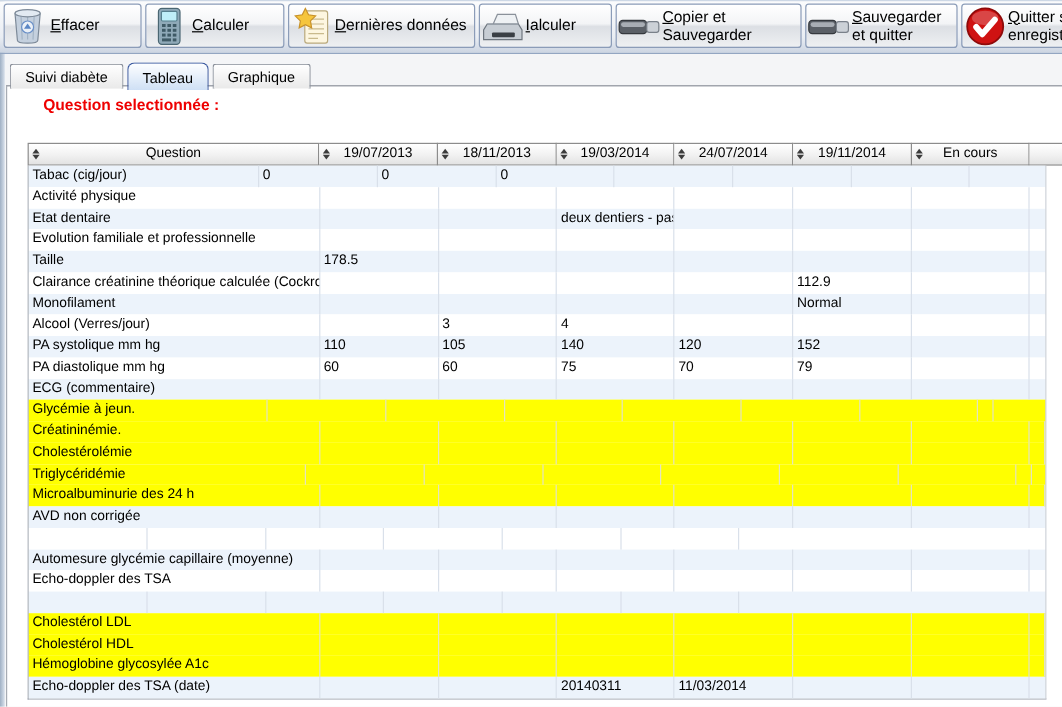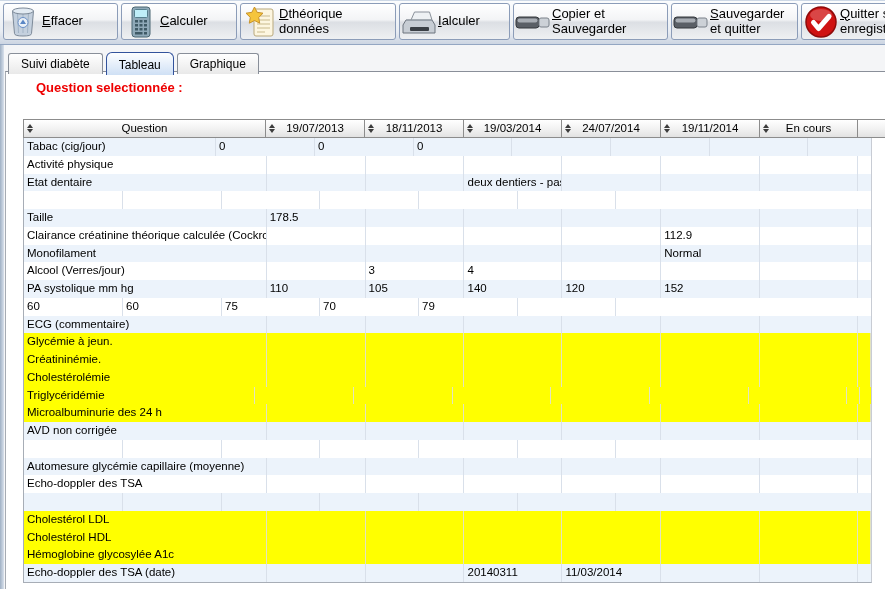--- a/index.html
+++ b/index.html
@@ -102,21 +102,21 @@
   </div>
 
   <div class="tb-btn" style="left:240px;width:156px;">
     <span class="ic">
       <svg width="30" height="32" viewBox="0 0 30 32">
         <rect x="9" y="3" width="19" height="27" rx="2" fill="#fdf6e0" stroke="#b9a97c"></rect>
         <path d="M12 10h13M12 14h13M12 18h13M12 22h13M12 26h8" stroke="#c9ba8c" fill="none"></path>
         <path d="M9.5 1 l2.6 5.3 5.9.9 -4.3 4.2 1 5.8 -5.2-2.7 -5.2 2.7 1-5.8 -4.3-4.2 5.9-.9 z" fill="#f5c53c" stroke="#c8922a"></path>
       </svg>
     </span>
-    <span class="lbl"><span class="accel">D</span><span>théorique données</span></span>
+    <span class="lbl"><span class="accel">D</span><span>ernières données</span></span>
   </div>
 
   <div class="tb-btn" style="left:399px;width:111px;">
     <span class="ic">
       <svg width="34" height="30" viewBox="0 0 34 30">
         <path d="M9 13 l3.5 -8 h15 l2.5 8" fill="#eef1f4" stroke="#8a919a"></path>
         <path d="M4 13 h26 l3 5 v8 h-32 v-8 z" fill="#c7cdd4" stroke="#6d757e"></path>
         <rect x="8" y="20" width="19" height="4" rx="1" fill="#3a3f45"></rect>
         <path d="M4 13 h26" stroke="#9aa2ab"></path>
       </svg>
@@ -222,20 +222,21 @@
         <div class="gb-cell" style="width: 243px;">Etat dentaire</div>
         <div class="gb-cell" style="width: 99px;"></div>
         <div class="gb-cell" style="width: 99px;"></div>
         <div class="gb-cell" style="width: 98px;">deux dentiers - pas d</div>
         <div class="gb-cell" style="width: 99px;"></div>
         <div class="gb-cell" style="width: 99px;"></div>
         <div class="gb-cell" style="width: 98px;"></div>
         <div class="gb-cell" style="width: 13px;"></div>
       </div>
       <div class="grid-row">
+        <div class="gb-cell" style="width: 243px;">Evolution familiale et professionnelle</div>
         <div class="gb-cell" style="width: 99px;"></div>
         <div class="gb-cell" style="width: 99px;"></div>
         <div class="gb-cell" style="width: 98px;"></div>
         <div class="gb-cell" style="width: 99px;"></div>
         <div class="gb-cell" style="width: 99px;"></div>
         <div class="gb-cell" style="width: 98px;"></div>
         <div class="gb-cell" style="width: 13px;"></div>
       </div>
       <div class="grid-row band">
         <div class="gb-cell" style="width: 243px;">Taille</div>
@@ -281,40 +282,41 @@
         <div class="gb-cell" style="width: 243px;">PA systolique mm hg</div>
         <div class="gb-cell" style="width: 99px;">110</div>
         <div class="gb-cell" style="width: 99px;">105</div>
         <div class="gb-cell" style="width: 98px;">140</div>
         <div class="gb-cell" style="width: 99px;">120</div>
         <div class="gb-cell" style="width: 99px;">152</div>
         <div class="gb-cell" style="width: 98px;"></div>
         <div class="gb-cell" style="width: 13px;"></div>
       </div>
       <div class="grid-row">
+        <div class="gb-cell" style="width: 243px;">PA diastolique mm hg</div>
         <div class="gb-cell" style="width: 99px;">60</div>
         <div class="gb-cell" style="width: 99px;">60</div>
         <div class="gb-cell" style="width: 98px;">75</div>
         <div class="gb-cell" style="width: 99px;">70</div>
         <div class="gb-cell" style="width: 99px;">79</div>
         <div class="gb-cell" style="width: 98px;"></div>
         <div class="gb-cell" style="width: 13px;"></div>
       </div>
       <div class="grid-row band">
         <div class="gb-cell" style="width: 243px;">ECG (commentaire)</div>
         <div class="gb-cell" style="width: 99px;"></div>
         <div class="gb-cell" style="width: 99px;"></div>
         <div class="gb-cell" style="width: 98px;"></div>
         <div class="gb-cell" style="width: 99px;"></div>
         <div class="gb-cell" style="width: 99px;"></div>
         <div class="gb-cell" style="width: 98px;"></div>
         <div class="gb-cell" style="width: 13px;"></div>
       </div>
       <div class="grid-row hl">
-        <div class="gb-cell" style="width: 243px;">Glycémie à jeun.</div>
+        <div class="gb-cell" style="width: 199px;">Glycémie à jeun.</div>
         <div class="gb-cell" style="width: 99px;"></div>
         <div class="gb-cell" style="width: 99px;"></div>
         <div class="gb-cell" style="width: 98px;"></div>
         <div class="gb-cell" style="width: 99px;"></div>
         <div class="gb-cell" style="width: 99px;"></div>
         <div class="gb-cell" style="width: 98px;"></div>
         <div class="gb-cell" style="width: 13px;"></div>
       </div>
       <div class="grid-row hl">
         <div class="gb-cell" style="width: 243px;">Créatininémie.</div>

